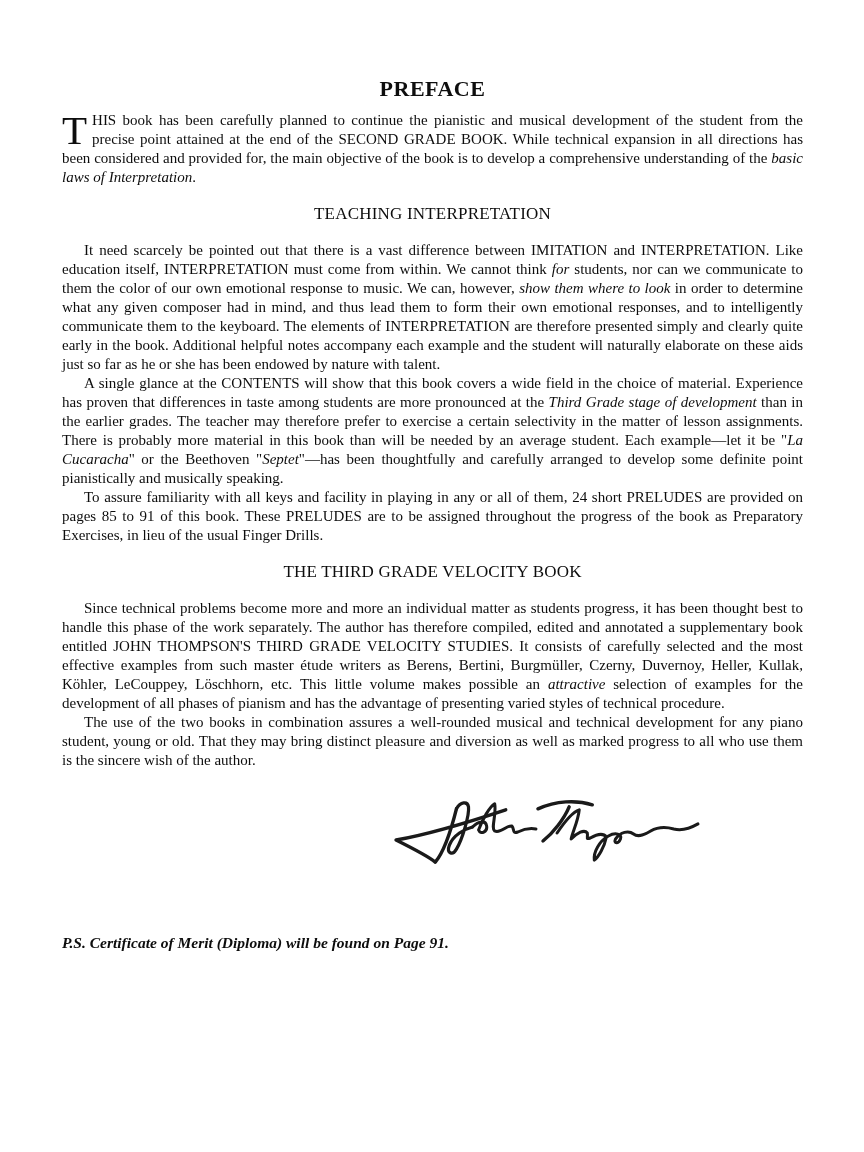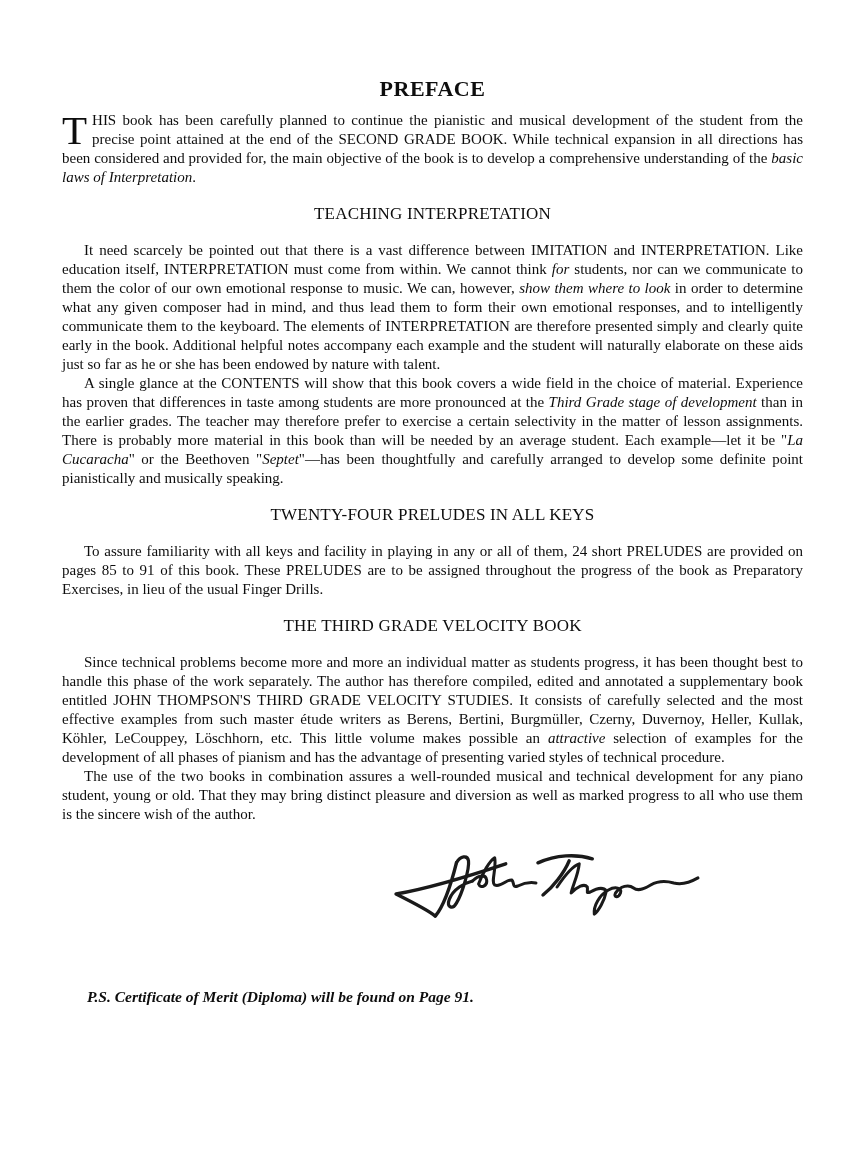--- a/index.html
+++ b/index.html
@@ -48,21 +48,20 @@
     margin: 24px 0 0 328px;
     width: 312px;
     height: 82px;
   }
   .signature-wrap svg { width: 100%; height: 100%; display: block; }
   .postscript {
     font-size: 15.5px;
     font-weight: 700;
     font-style: italic;
     margin-top: 58px;
-    margin-left: 25px;
   }
 </style>
 </head>
 <body>
 
 <div class="page">
   <h1 class="title">PREFACE</h1>
 
   <div class="sections">
   <section class="section">
@@ -79,21 +78,20 @@
         </div>
   </section>
 
   <section class="section">
     <div class="section-body">
           <p class="para"><span>A single glance at the CONTENTS will show that this book covers a wide field in the choice of material. Experience has proven that differences in taste among students are more pronounced at the </span><span class="it">Third Grade stage of development</span><span> than in the earlier grades. The teacher may therefore prefer to exercise a certain selectivity in the matter of lesson assignments. There is probably more material in this book than will be needed by an average student. Each example—let it be "</span><span class="it">La Cucaracha</span><span>" or the Beethoven "</span><span class="it">Septet</span><span>"—has been thoughtfully and carefully arranged to develop some definite point pianistically and musically speaking.</span></p>
         </div>
   </section>
 
   <section class="section">
-    <h2 class="section-heading">TWENTY-FOUR PRELUDES IN ALL KEYS</h2>
     <div class="section-body">
           <p class="para"><span>To assure familiarity with all keys and facility in playing in any or all of them, 24 short PRELUDES are provided on pages 85 to 91 of this book. These PRELUDES are to be assigned throughout the progress of the book as Preparatory Exercises, in lieu of the usual Finger Drills.</span></p>
         </div>
   </section>
 
   <section class="section">
     <h2 class="section-heading">THE THIRD GRADE VELOCITY BOOK</h2>
     <div class="section-body">
           <p class="para"><span>Since technical problems become more and more an individual matter as students progress, it has been thought best to handle this phase of the work separately. The author has therefore compiled, edited and annotated a supplementary book entitled JOHN THOMPSON'S THIRD GRADE VELOCITY STUDIES. It consists of carefully selected and the most effective examples from such master étude writers as Berens, Bertini, Burgmüller, Czerny, Duvernoy, Heller, Kullak, Köhler, LeCouppey, Löschhorn, etc. This little volume makes possible an </span><span class="it">attractive</span><span> selection of examples for the development of all phases of pianism and has the advantage of presenting varied styles of technical procedure.</span></p>
           <p class="para"><span>The use of the two books in combination assures a well-rounded musical and technical development for any piano student, young or old. That they may bring distinct pleasure and diversion as well as marked progress to all who use them is the sincere wish of the author.</span></p>

